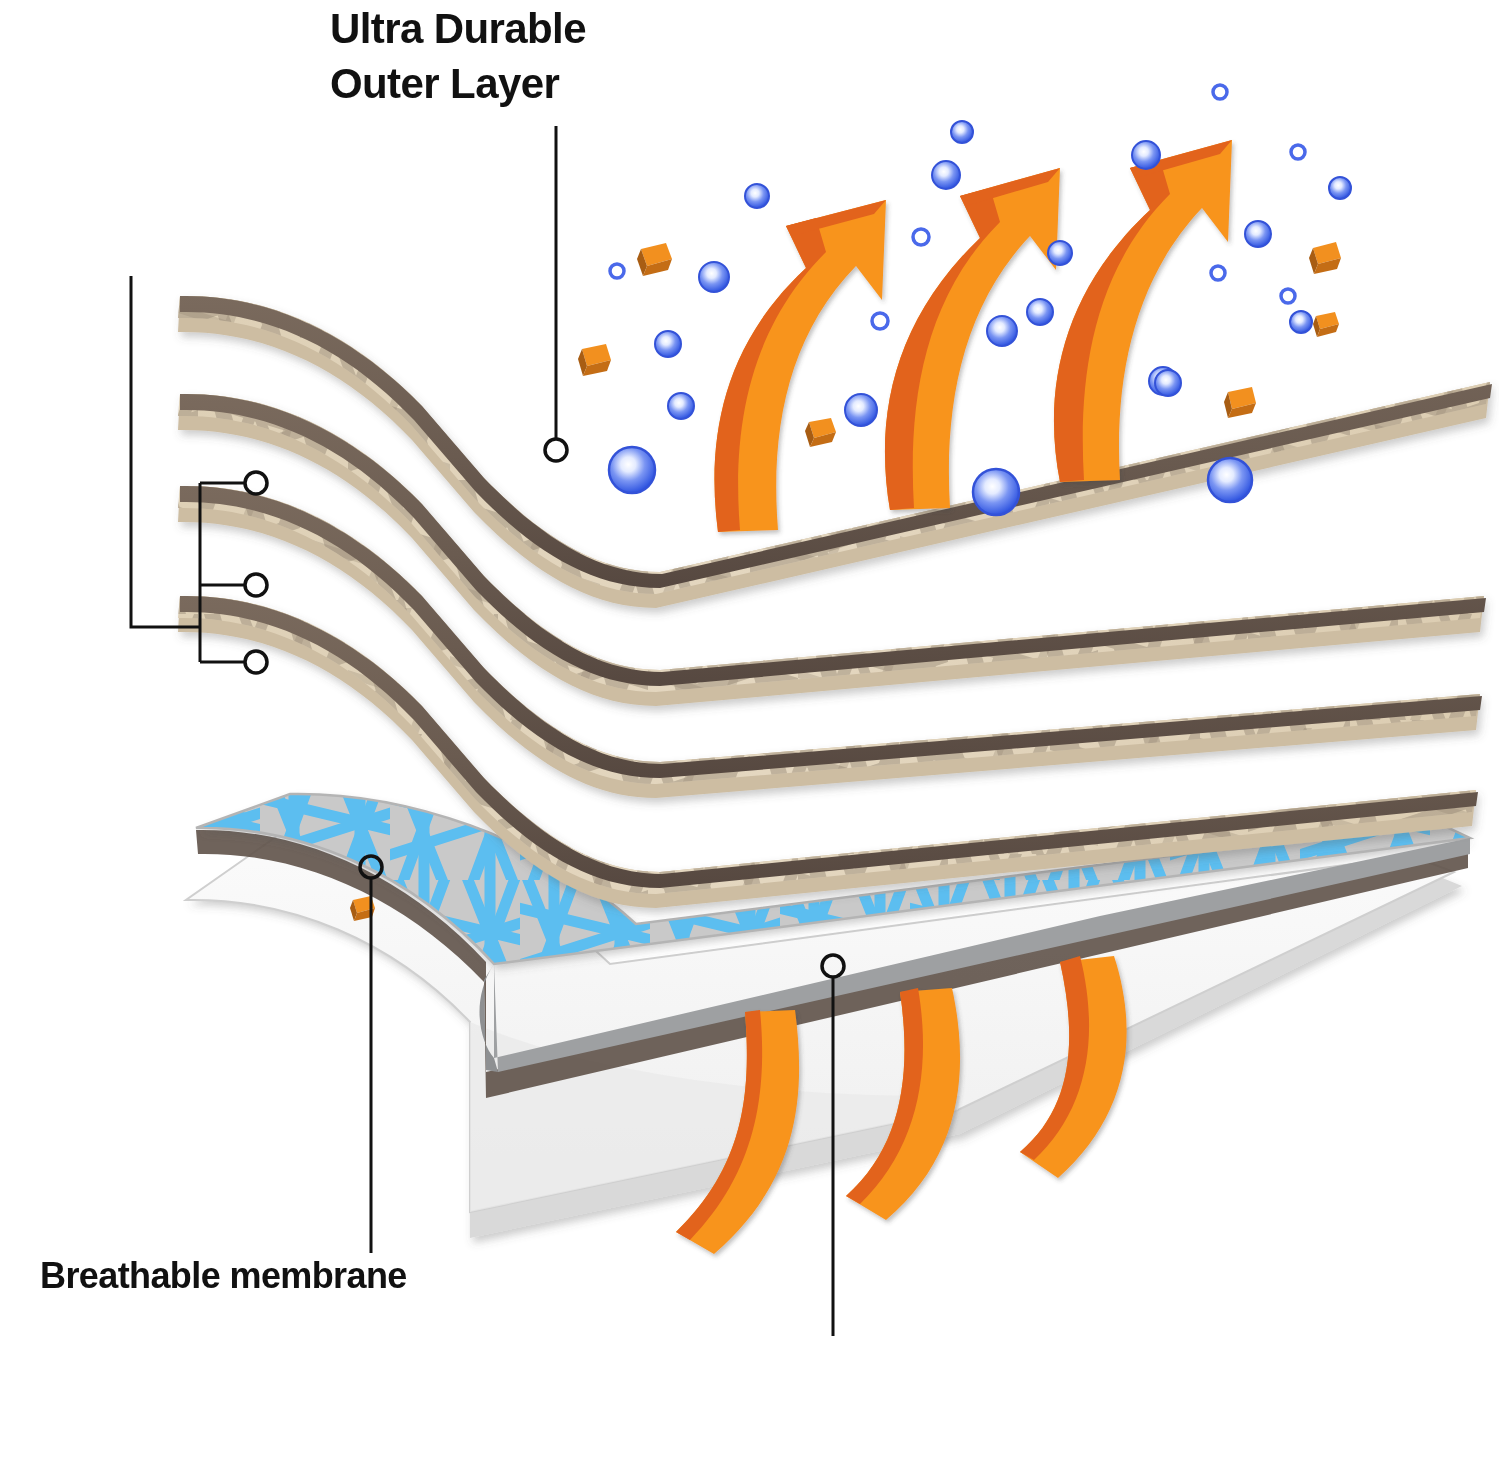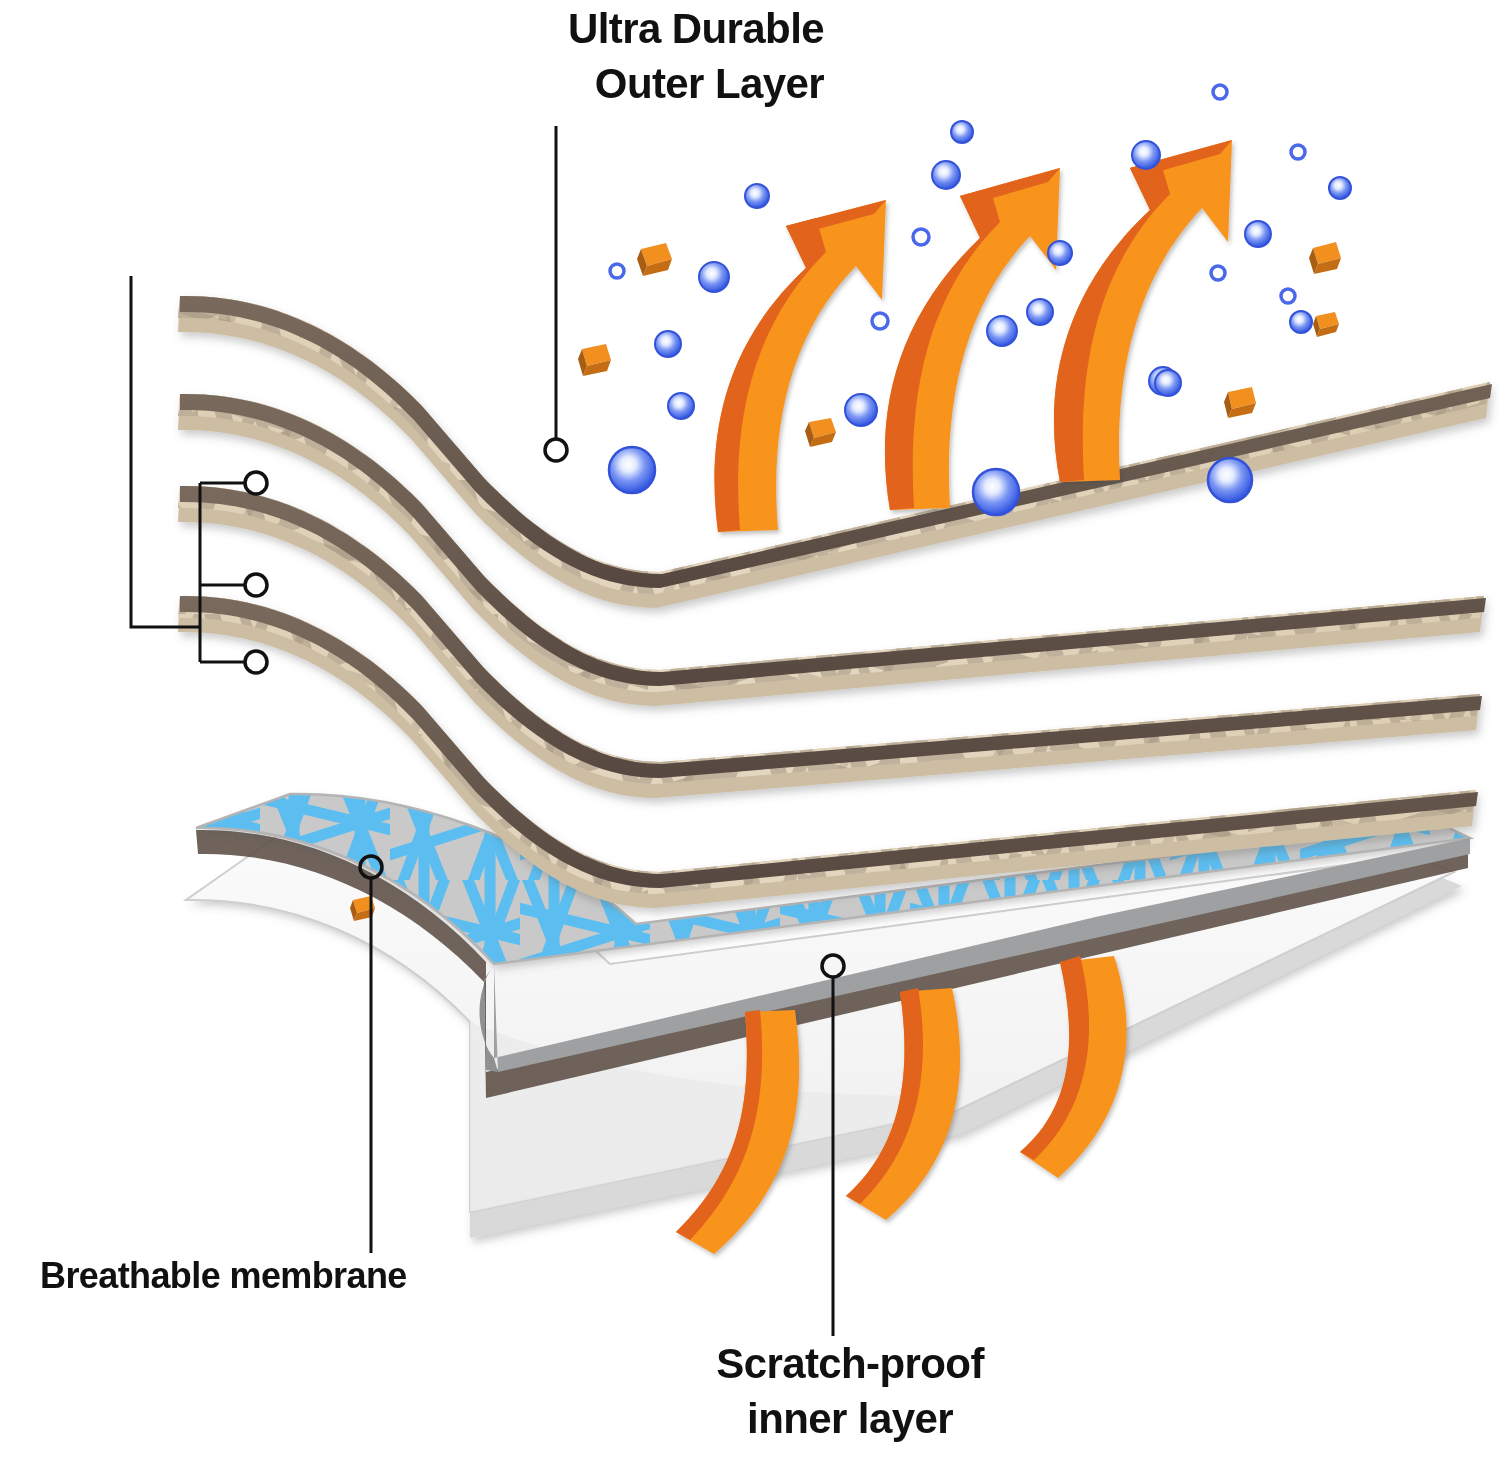--- a/index.html
+++ b/index.html
@@ -5,21 +5,21 @@
 <style>
   html,body{margin:0;padding:0;background:#ffffff;}
   body{width:1499px;height:1463px;overflow:hidden;
        font-family:"Liberation Sans","DejaVu Sans",sans-serif;}
   #stage{position:relative;width:1499px;height:1463px;background:#fff;}
   #art{position:absolute;left:0;top:0;width:1499px;height:1463px;}
   .lbl{position:absolute;color:#111111;font-weight:bold;
        font-family:"Liberation Sans","DejaVu Sans",sans-serif;
        letter-spacing:-0.6px;line-height:1.30;white-space:pre-line;
        -webkit-font-smoothing:antialiased;}
-  #lbl-outer{left:344px;top:2px;width:480px;text-align:right;font-size:42px;}
+  #lbl-outer{left:330px;top:2px;width:480px;text-align:left;font-size:42px;}
   #lbl-bound{left:0px;top:135px;width:440px;text-align:center;font-size:42px;}
   #lbl-membrane{left:40px;top:1253px;width:690px;text-align:left;font-size:36px;}
   #lbl-inner{left:600px;top:1337px;width:500px;text-align:center;font-size:42px;}
 </style>
 </head>
 <body>
 
 <div id="stage">
 
   <svg id="art" viewBox="0 0 1499 1463">
@@ -333,16 +333,14 @@
       <circle cx="833" cy="966" r="11"></circle>
     </g>
   </svg>
 
   <div class="lbl" id="lbl-outer">Ultra Durable
 Outer Layer</div>
 
 
   <div class="lbl" id="lbl-membrane">Breathable membrane</div>
 
-  <div class="lbl" id="lbl-inner">Scratch-proof
-inner layer</div>
 
 </div>
 
 </body></html>

